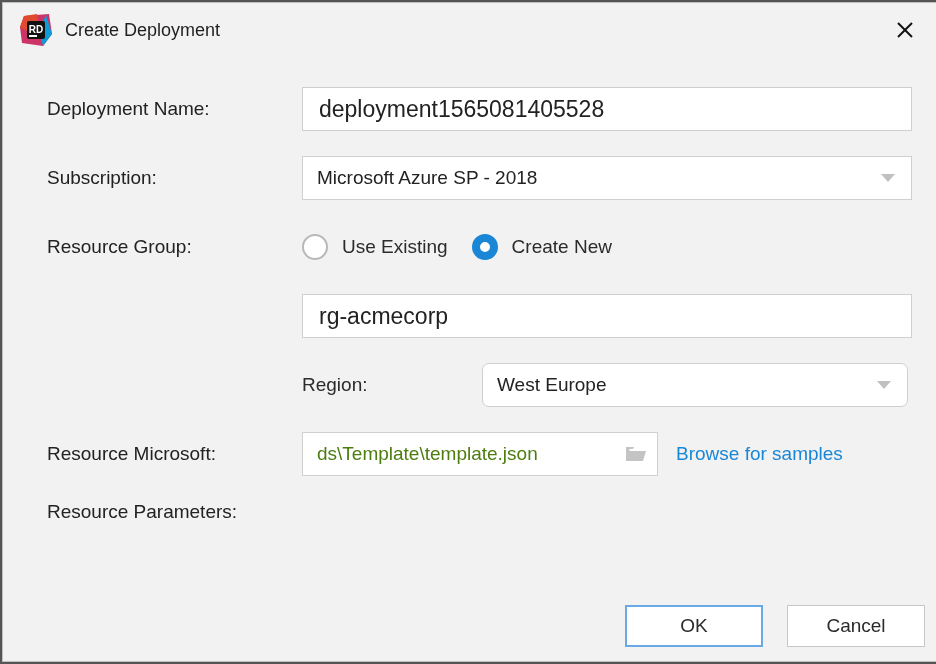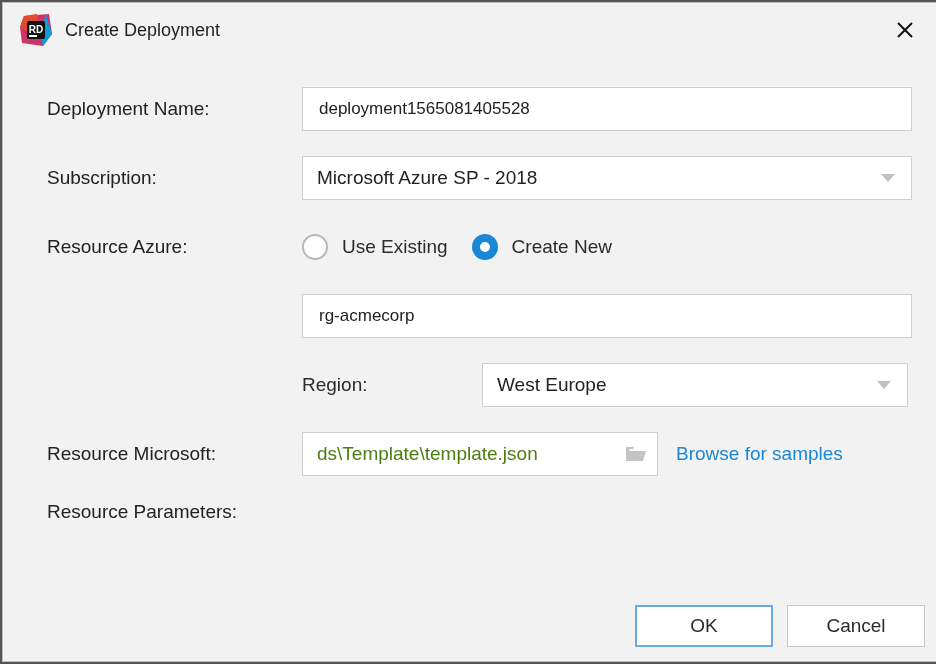--- a/index.html
+++ b/index.html
@@ -62,21 +62,21 @@
     padding: 0 14px;
     font-size: 19px;
     color: #222;
     display: flex;
     align-items: center;
     position: relative;
   }
   .input input {
     border: none; outline: none;
     width: 100%; height: 100%;
-    font-size: 17px;
+    font-size: 23px;
     background: transparent;
     color: #222;
   }
   .select .sel-text { flex: 1 1 auto; }
   .caret {
     width: 0; height: 0;
     border-left: 7px solid transparent;
     border-right: 7px solid transparent;
     border-top: 8px solid #c0c0c0;
     margin-right: 2px;
@@ -106,21 +106,21 @@
   .rg-sub {
     grid-column: 2;
   }
   .region-row {
     grid-column: 2;
     display: flex;
     align-items: center;
     gap: 60px;
   }
   .region-row .region-label { width: 120px; }
-  .region-row .select { width: 426px; }
+  .region-row .select { width: 426px; border-radius: 7px; }
   .path-row {
     display: flex; align-items: center; gap: 18px;
   }
   .path-box {
     width: 356px;
     height: 44px;
     background: #fff;
     border: 1px solid #cfcfcf;
     display: flex; align-items: center;
     padding: 0 6px 0 12px;
@@ -140,21 +140,21 @@
     cursor: pointer;
   }
   .link {
     color: #1a87d6;
     cursor: pointer;
   }
   .buttons {
     margin-top: auto;
     display: flex;
     justify-content: flex-end;
-    gap: 14px;
+    gap: 24px;
     padding: 0 12px 14px 0;
   }
   .btn {
     width: 138px;
     height: 42px;
     background: #fff;
     border: 1px solid #c7c7c7;
     display: flex; align-items: center; justify-content: center;
     font-size: 19px;
     cursor: pointer;
@@ -194,21 +194,21 @@
     <div class="input">
       <input value="deployment1565081405528" style="">
     </div>
 
     <div class="label">Subscription:</div>
     <div class="select">
       <span class="sel-text">Microsoft Azure SP - 2018</span>
       <span class="caret"></span>
     </div>
 
-    <div class="label">Resource Azure:</div>
+    <div class="label">Resource Group:</div>
     <div class="radio-row">
       <div class="radio">
         <span class="radio-circle"></span>
         <span>Use Existing</span>
       </div>
       <div class="radio selected">
         <span class="radio-circle"></span>
         <span>Create New</span>
       </div>
     </div>

